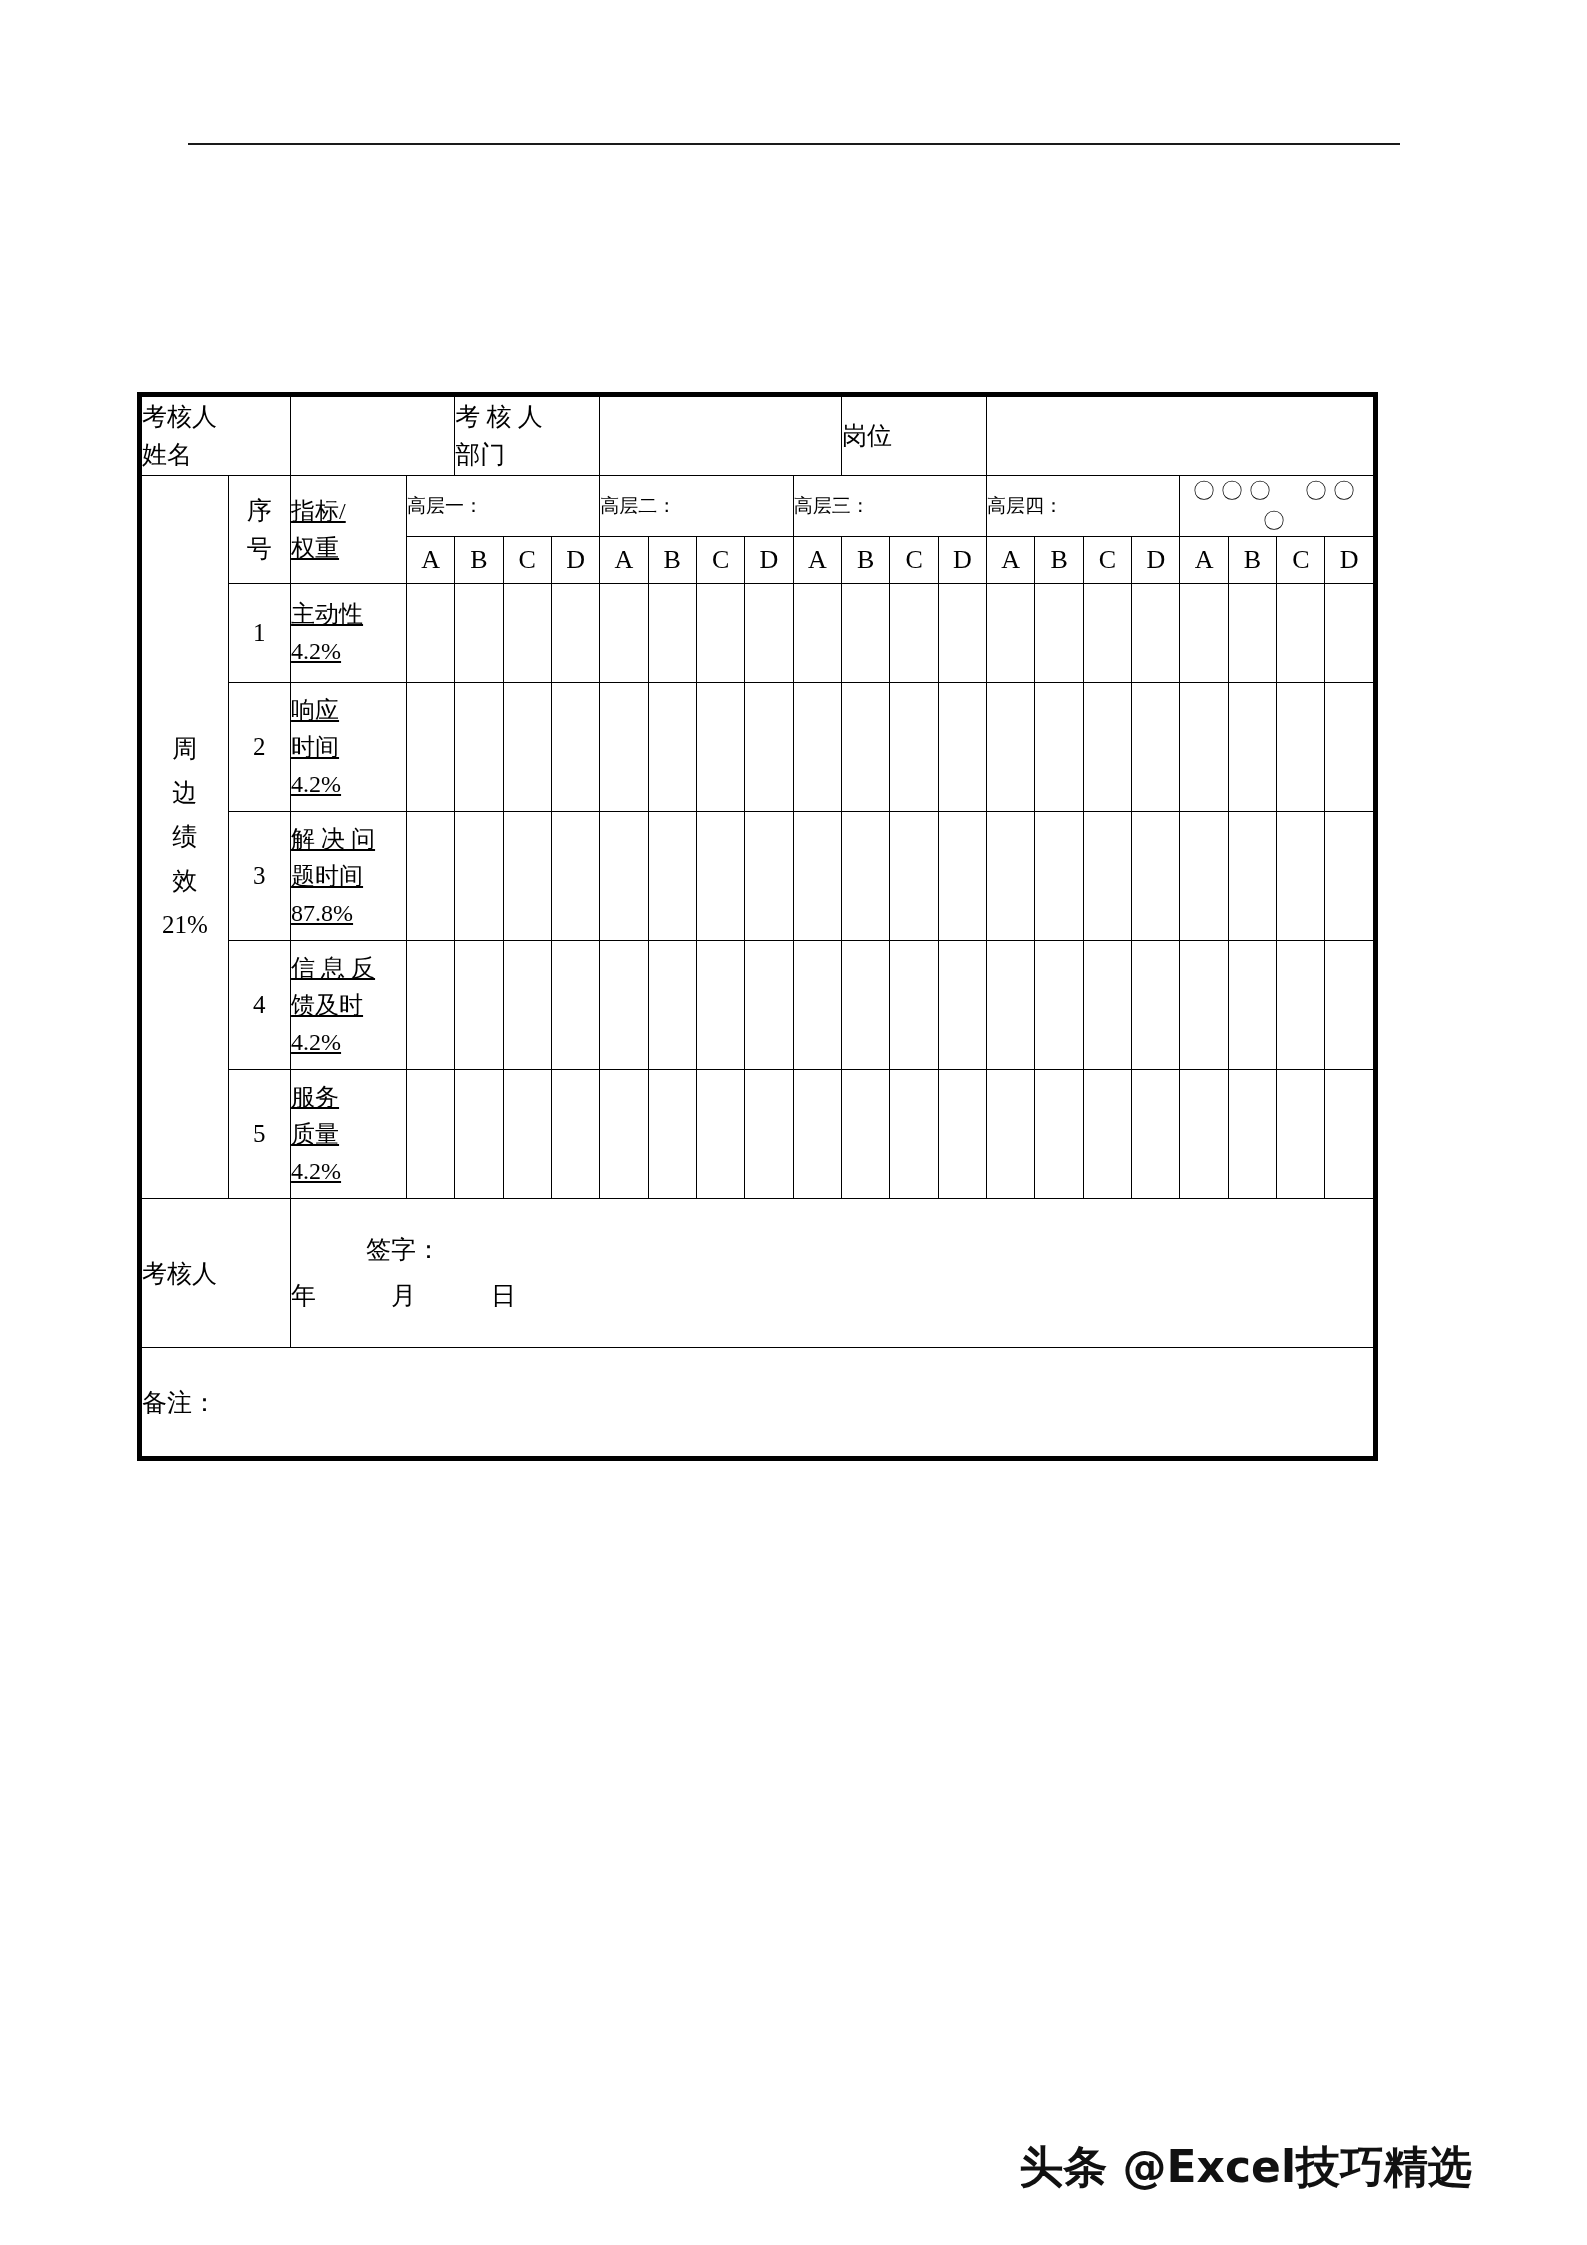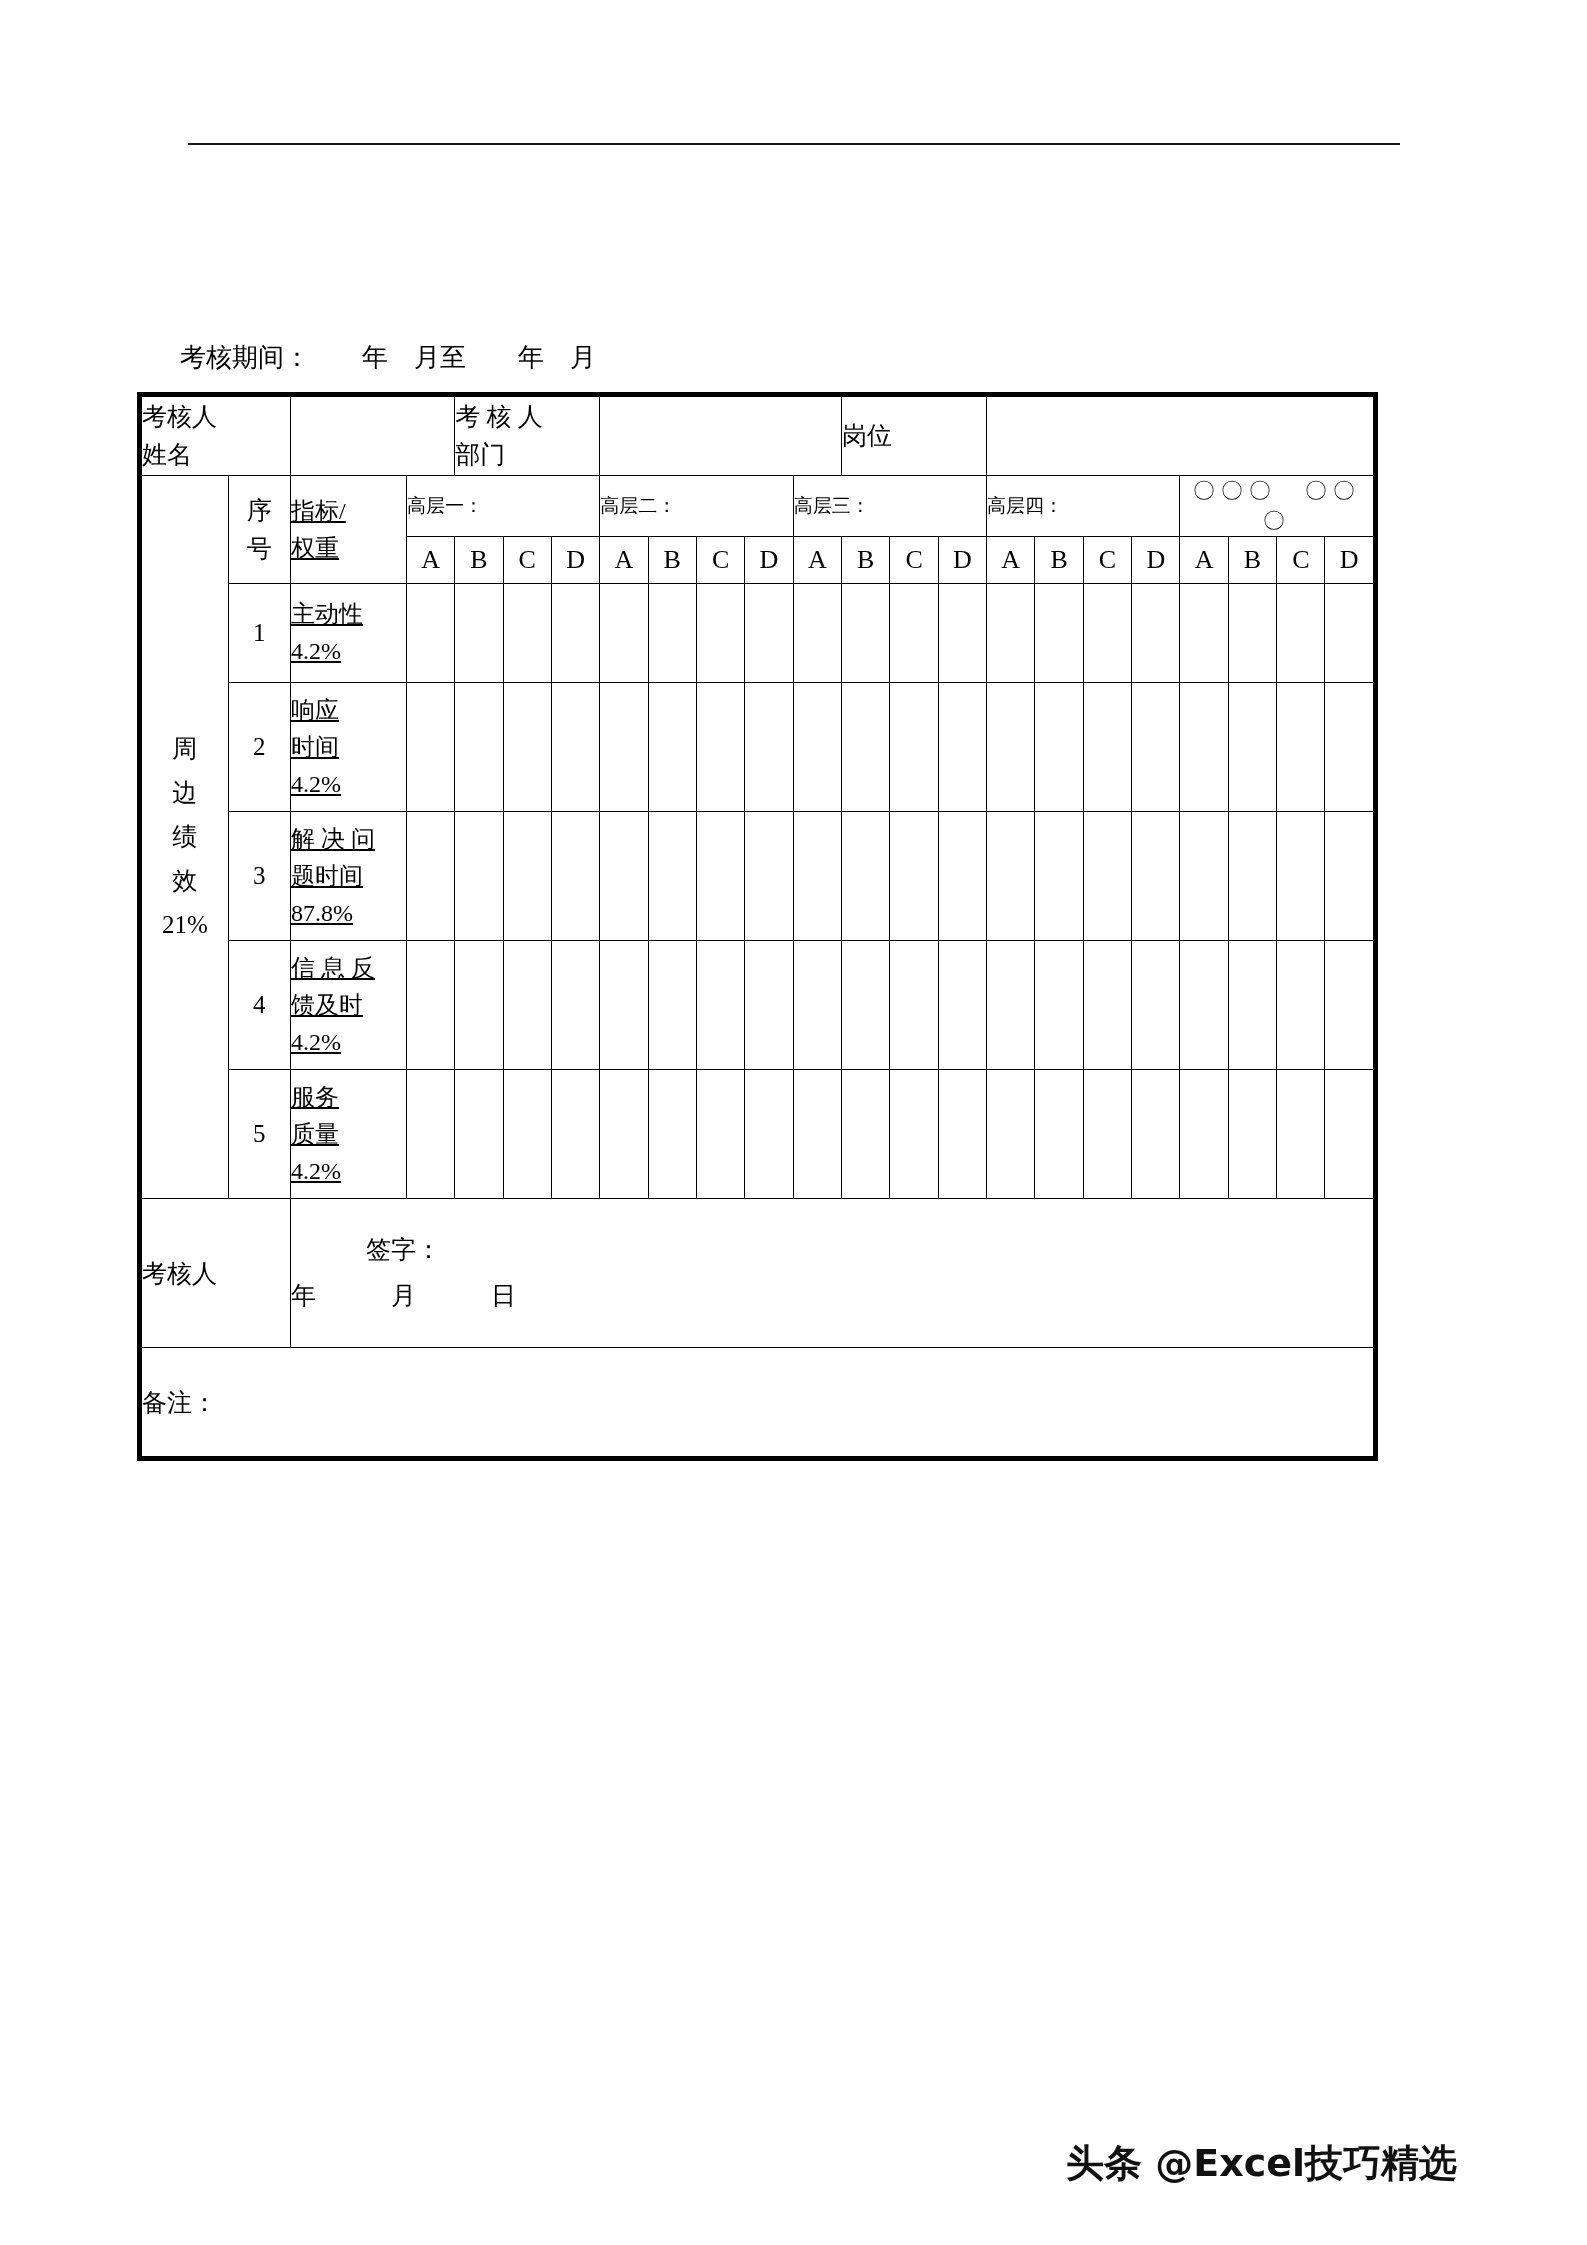--- a/index.html
+++ b/index.html
@@ -153,38 +153,37 @@
     font-size: 25px;
     text-align: left;
     padding: 10px 14px 0 14px;
     vertical-align: top;
     height: 108px;
   }
 
   
   .footer-mark {
     position: absolute;
-    right: 130px;
+    right: 115px;
     top: 2138px;
     font-family: "DejaVu Sans", "Liberation Sans", sans-serif;
     font-weight: bold;
-    font-size: 38px;
+    font-size: 44px;
     color: #111111;
     white-space: pre;
   }
 </style>
 </head>
 <body>
 
 <div class="page">
 
   <div class="top-rule"></div>
 
 
-  <div class="period-line">考核期间：　　年　月至　　年　月</div>
 
   <div class="table-wrap">
     <table class="grid">
       <colgroup>
         <col style="width:86px">
         <col style="width:62px">
         <col style="width:115px">
         <col style="width:48px">
           <col style="width:48px">
           <col style="width:48px">

